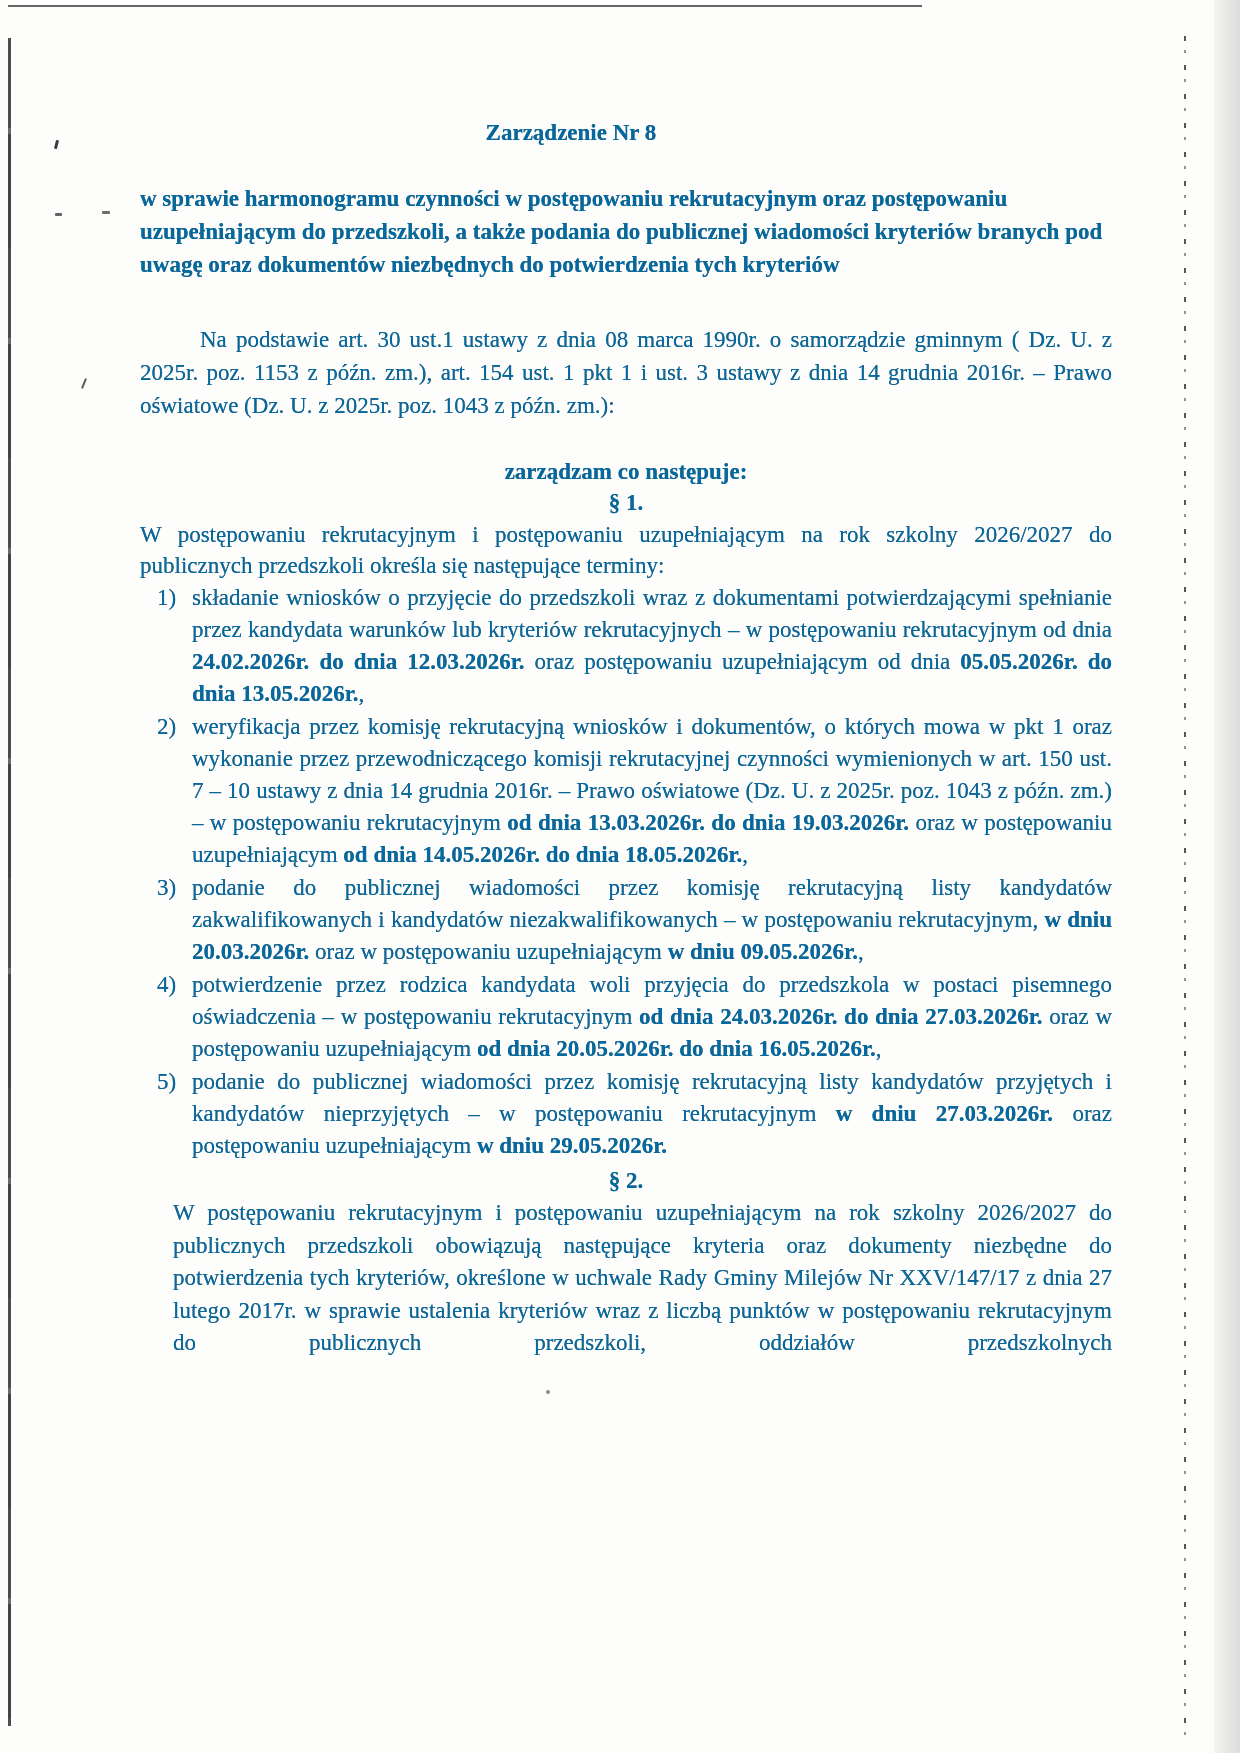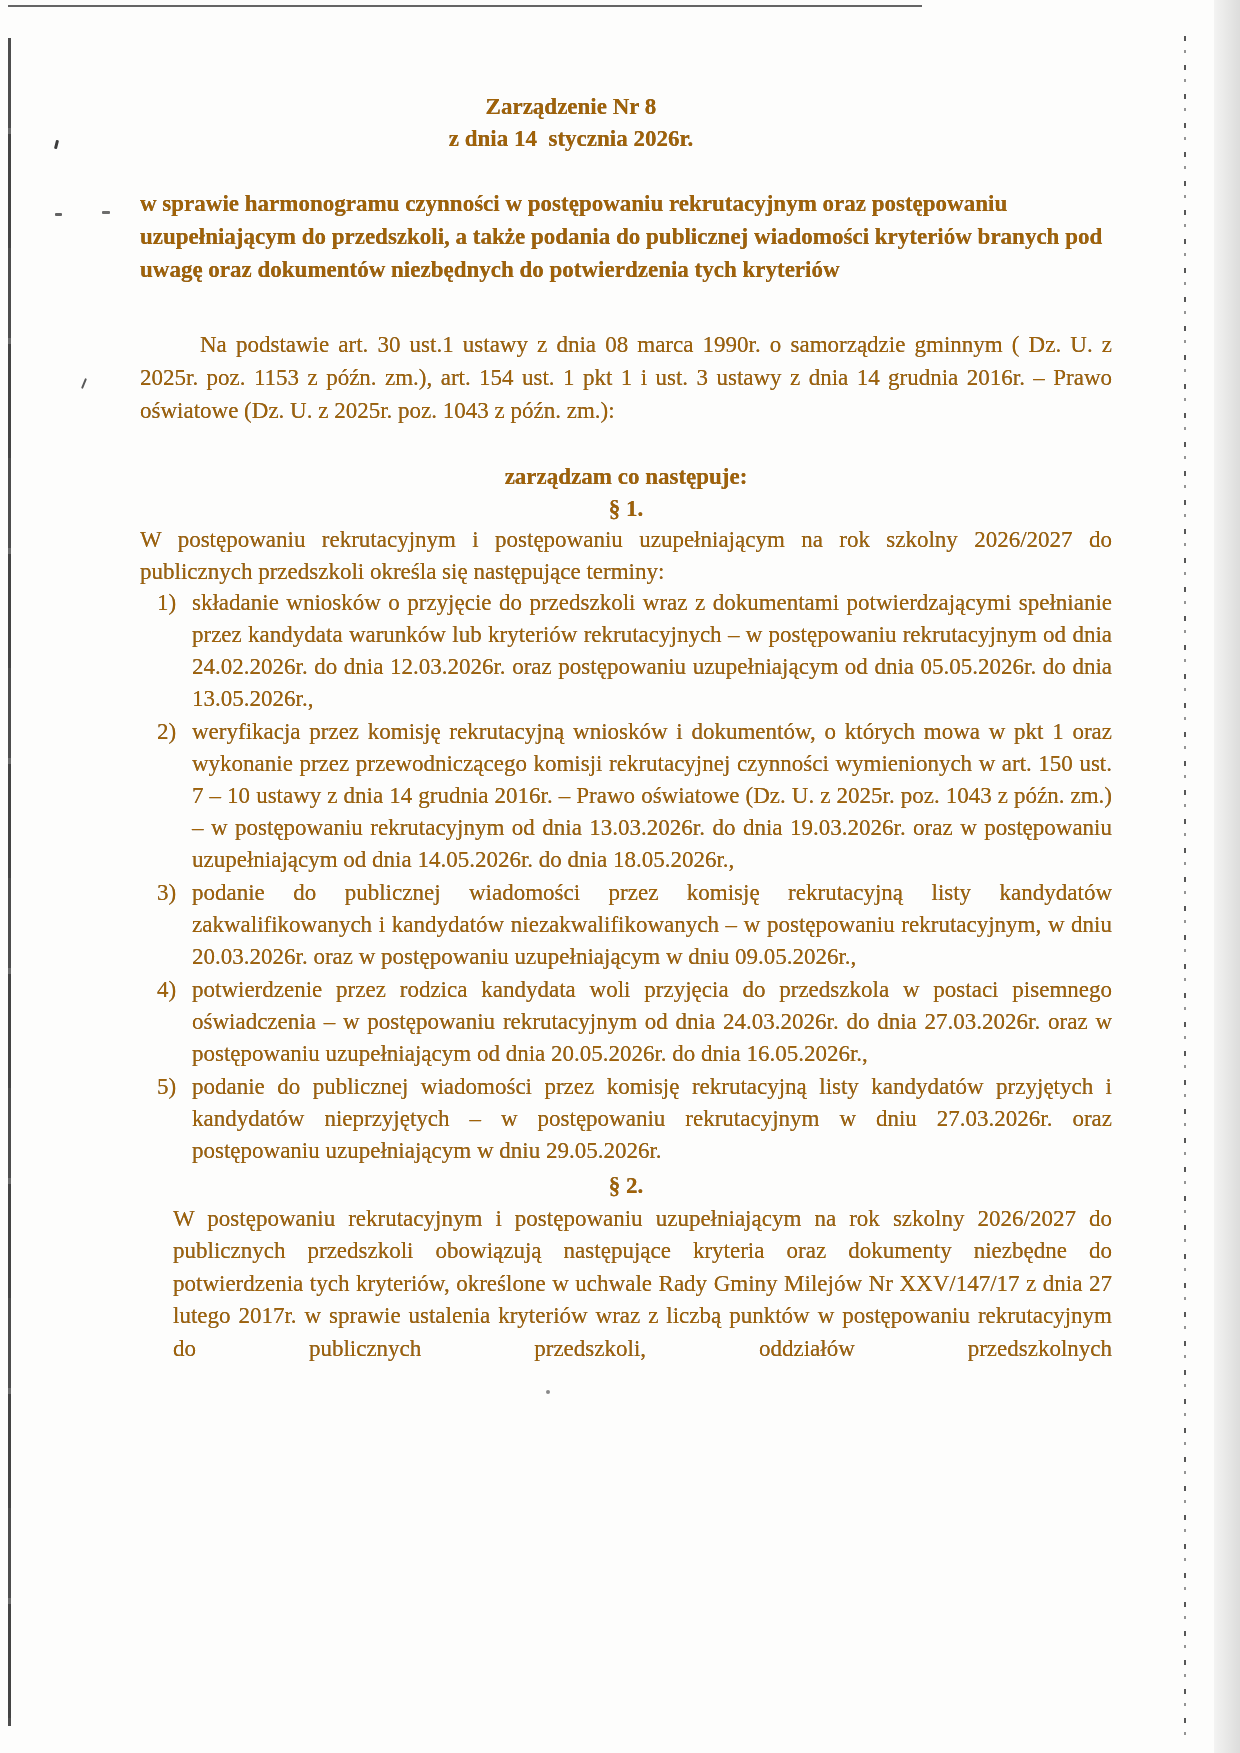--- a/index.html
+++ b/index.html
@@ -32,22 +32,22 @@
   }
   .speck{background:#3c3c3c;border-radius:1px;}
   .sp1{left:55px;top:140px;width:3px;height:9px;transform:rotate(14deg);}
   .sp2{left:55px;top:213px;width:7px;height:3px;opacity:.8;}
   .sp3{left:102px;top:211px;width:8px;height:3px;opacity:.75;}
   .sp4{left:83px;top:378px;width:2px;height:11px;transform:rotate(22deg);opacity:.85;}
   .sp5{left:546px;top:1390px;width:4px;height:4px;opacity:.6;border-radius:50%;}
   
   .content{
     position:absolute;left:140px;top:0;width:972px;
-    padding-top:91px;
-    color:#a16207;
+    padding-top:117px;
+    color:#0369a1;
     font-size:23px;line-height:31.5px;
     text-shadow:0 0 .5px rgba(10,10,10,.6);
   }
   .center{text-align:center;}
   .bold{font-weight:700;}
   .pre{white-space:pre-wrap;}
   .title-block{transform:translateX(-55px);}
   .subject{margin:33px 0 0 0;font-weight:700;text-align:left;line-height:33px;}
   .legal{margin:42px 0 8px 0;text-align:justify;text-indent:60px;line-height:33px;}
   .order-heading{margin-top:34px;}
@@ -55,21 +55,21 @@
   ol.sched{list-style:none;margin:0;padding:0;}
   ol.sched li{
     position:relative;
     padding-left:35px;
     margin-left:17px;
     text-align:justify;
     line-height:32px;
     margin-bottom:1px;
   }
   ol.sched .num{position:absolute;left:0;top:0;}
-  .b{font-weight:400;margin-top:16px;}
+  .b{font-weight:700;margin-top:16px;}
   .sec2mark{margin-top:3px;}
   .sec2{
     margin:1px 0 0 33px;width:939px;
     text-align:justify;text-align-last:justify;
     line-height:32.5px;
   }
 </style>
 </head>
 <body>
 
@@ -82,21 +82,20 @@
   <div class="art speck sp1"></div>
   <div class="art speck sp2"></div>
   <div class="art speck sp3"></div>
   <div class="art speck sp4"></div>
   <div class="art speck sp5"></div>
 
   <div class="content">
 
     <div class="title-block center bold">
       <div>Zarządzenie Nr 8</div>
-      <div class="pre">z dnia 14  stycznia 2026r.</div>
     </div>
 
     <p class="subject">w sprawie harmonogramu czynności w postępowaniu rekrutacyjnym oraz postępowaniu uzupełniającym do przedszkoli, a także podania do publicznej wiadomości kryteriów branych pod uwagę oraz dokumentów niezbędnych do potwierdzenia tych kryteriów</p>
 
     <p class="legal">Na podstawie art. 30 ust.1 ustawy z dnia 08 marca 1990r. o samorządzie gminnym ( Dz. U. z 2025r. poz. 1153 z późn. zm.), art. 154 ust. 1 pkt 1 i ust. 3 ustawy z dnia 14 grudnia 2016r. – Prawo oświatowe (Dz. U. z 2025r. poz. 1043 z późn. zm.):</p>
 
     <div class="center bold order-heading">zarządzam co następuje:</div>
 
     <div class="center bold">§ 1.</div>
 

